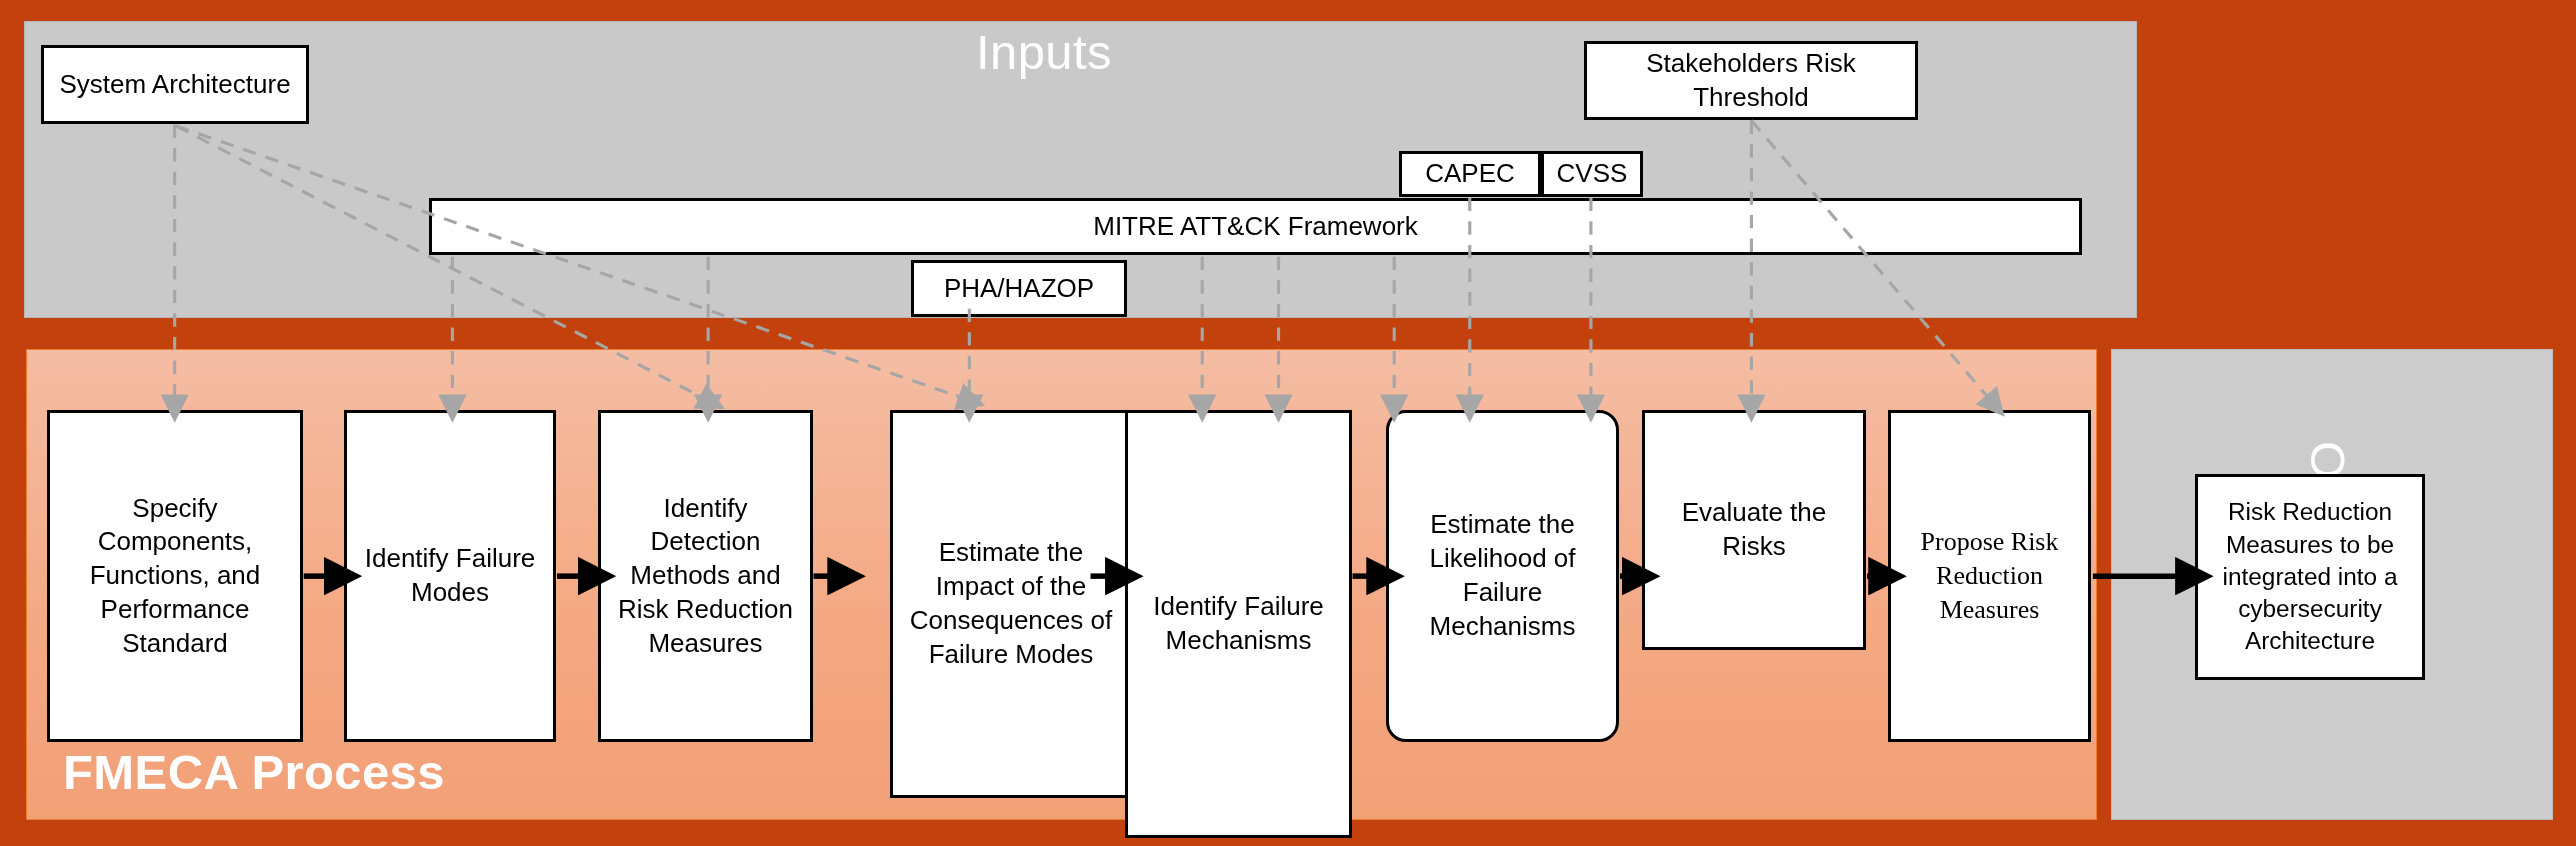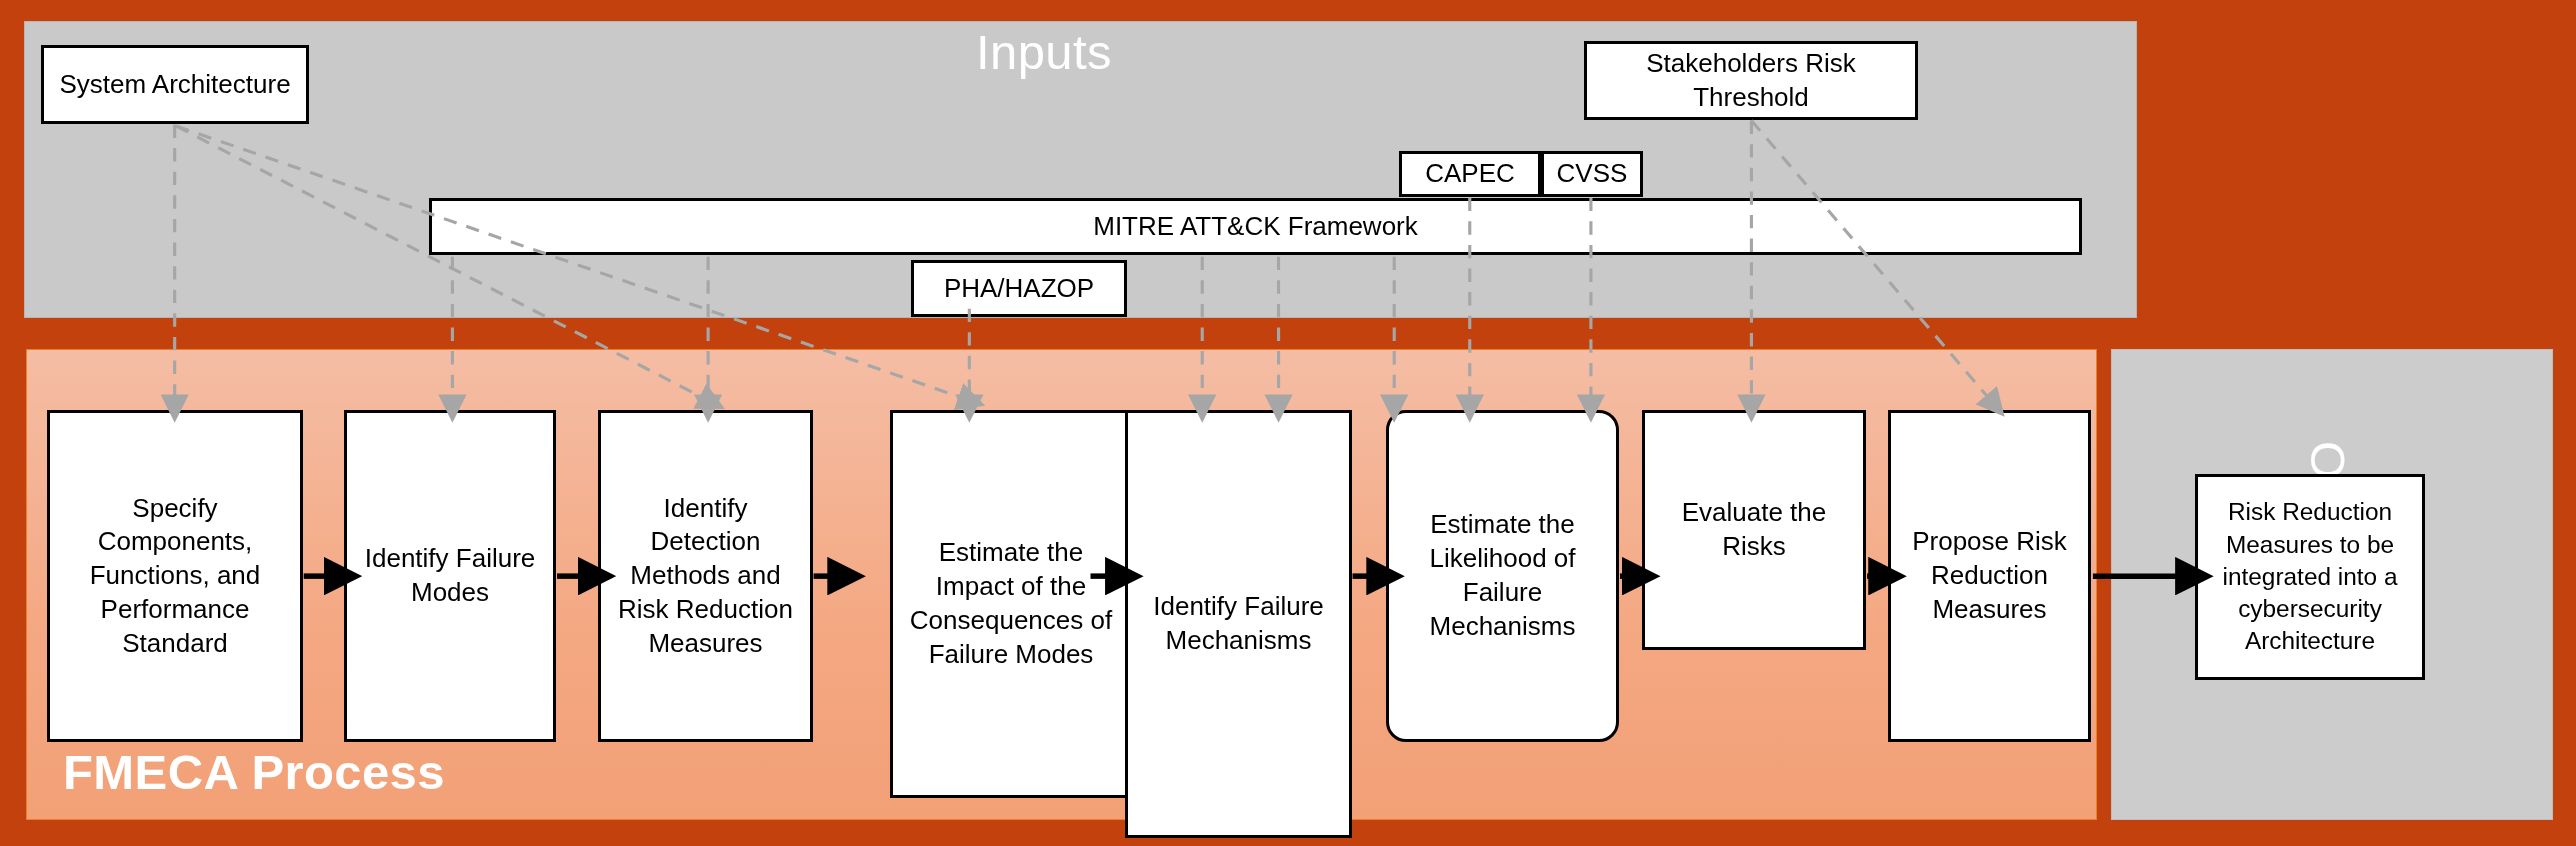--- a/index.html
+++ b/index.html
@@ -46,21 +46,21 @@
         border:3.9px solid #000;display:flex;align-items:center;
         justify-content:center;text-align:center;font-size:26px;
         line-height:1.30;padding:6.3px 9.4px;color:#000;}
   #step-1{left:47px;top:410px;width:256px;height:332px;}
   #step-2{left:344px;top:410px;width:212px;height:332px;}
   #step-3{left:598px;top:410px;width:215px;height:332px;}
   #step-4{left:890px;top:410px;width:242px;height:388px;}
   #step-5{left:1125px;top:410px;width:227px;height:428px;}
   #step-6{left:1386px;top:410px;width:233px;height:332px;border-radius:20px;}
   #step-7{left:1642px;top:410px;width:224px;height:240px;}
-  #step-8{left:1888px;top:410px;width:203px;height:332px;}
+  #step-8{left:1888px;top:410px;width:203px;height:332px;font-family:Liberation Serif, serif;}
   #box-output{left:2195px;top:474px;width:230px;height:206px;
               border-width:3.9px;font-size:24.4px;line-height:1.32;}
 
   svg#wires{position:absolute;left:0;top:0;width:2576px;height:847px;
             pointer-events:none;}
 </style>
 </head>
 <body>
 
 <div id="stage">

